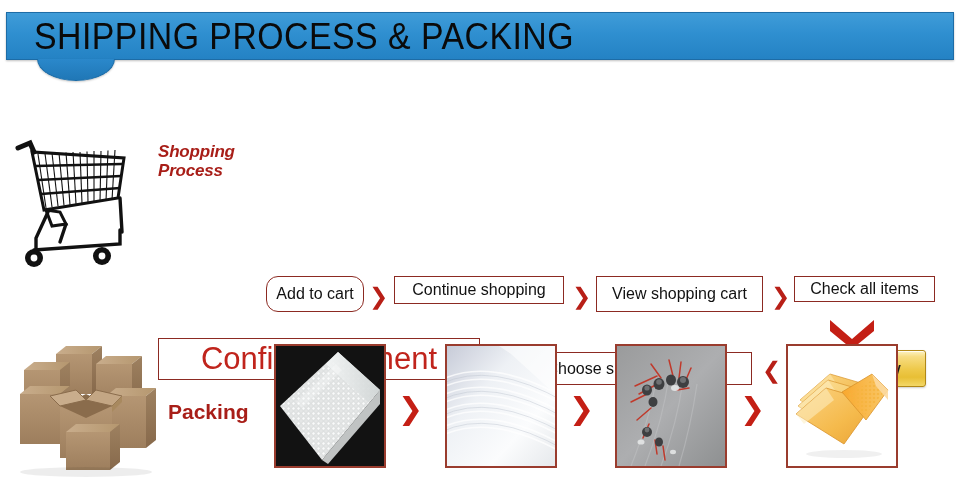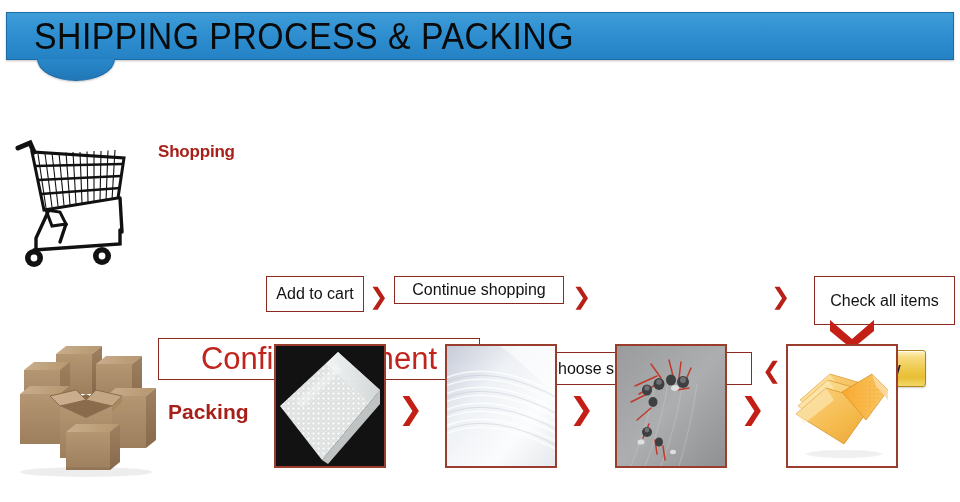--- a/index.html
+++ b/index.html
@@ -85,20 +85,21 @@
   #process-label {
     position: absolute;
     left: 158px;
     top: 14px;
     width: 104px;
     font-size: 17px;
     font-weight: bold;
     line-height: 19px;
     color: #a81e18;
     letter-spacing: -0.2px;
+    font-style: italic;
   }
 
   
   .step-box {
     position: absolute;
     box-sizing: border-box;
     border: 1.5px solid #8c2a22;
     background: #ffffff;
     color: #111111;
     font-size: 16px;
@@ -114,27 +115,27 @@
   .chev {
     position: absolute;
     font-weight: bold;
     color: #b81f17;
     font-size: 23px;
     line-height: 1;
     font-family: "DejaVu Sans", sans-serif;
   }
 
   
-  #box-add-to-cart        { left: 266px; top: 148px; width: 98px;  height: 36px; }
+  #box-add-to-cart        { left: 266px; top: 148px; width: 98px;  height: 36px; border-radius: 12px; }
   #chev-1                 { left: 369px; top: 157px; }
   #box-continue-shopping  { left: 394px; top: 148px; width: 170px; height: 28px; }
   #chev-2                 { left: 572px; top: 157px; }
   #box-view-cart          { left: 596px; top: 148px; width: 167px; height: 36px; }
   #chev-3                 { left: 771px; top: 157px; }
-  #box-check-items        { left: 814px; top: 148px; width: 141px; height: 49px; }
+  #box-check-items        { left: 794px; top: 148px; width: 141px; height: 26px; }
 
   
   #arrow-down {
     position: absolute;
     left: 828px;
     top: 190px;
     width: 0;
     height: 0;
   }
   #arrow-down svg { display: block; }
@@ -279,28 +280,30 @@
         <circle cx="26" cy="126" r="9" fill="#111111"></circle>
         <circle cx="26" cy="126" r="3.4" fill="#ffffff"></circle>
         <circle cx="94" cy="124" r="9" fill="#111111"></circle>
         <circle cx="94" cy="124" r="3.4" fill="#ffffff"></circle>
       </g>
     </svg>
   </div>
 
   <div id="process-label">
     <div>Shopping</div>
+    <div>Process</div>
   </div>
 
   <div class="step-box" id="box-add-to-cart">Add to cart</div>
   <div class="chev" id="chev-1">❯</div>
 
   <div class="step-box" id="box-continue-shopping">Continue shopping</div>
   <div class="chev" id="chev-2">❯</div>
 
+  <div class="step-box" id="box-view-cart">View shopping cart</div>
   <div class="chev" id="chev-3">❯</div>
 
   <div class="step-box" id="box-check-items">Check all items</div>
 
   <div id="arrow-down">
     <svg width="48" height="32" viewBox="0 0 48 32" xmlns="http://www.w3.org/2000/svg">
       <path d="M2 2 L24 21 L46 2 L46 13 L24 31 L2 13 Z" fill="#c41f15"></path>
     </svg>
   </div>
 

